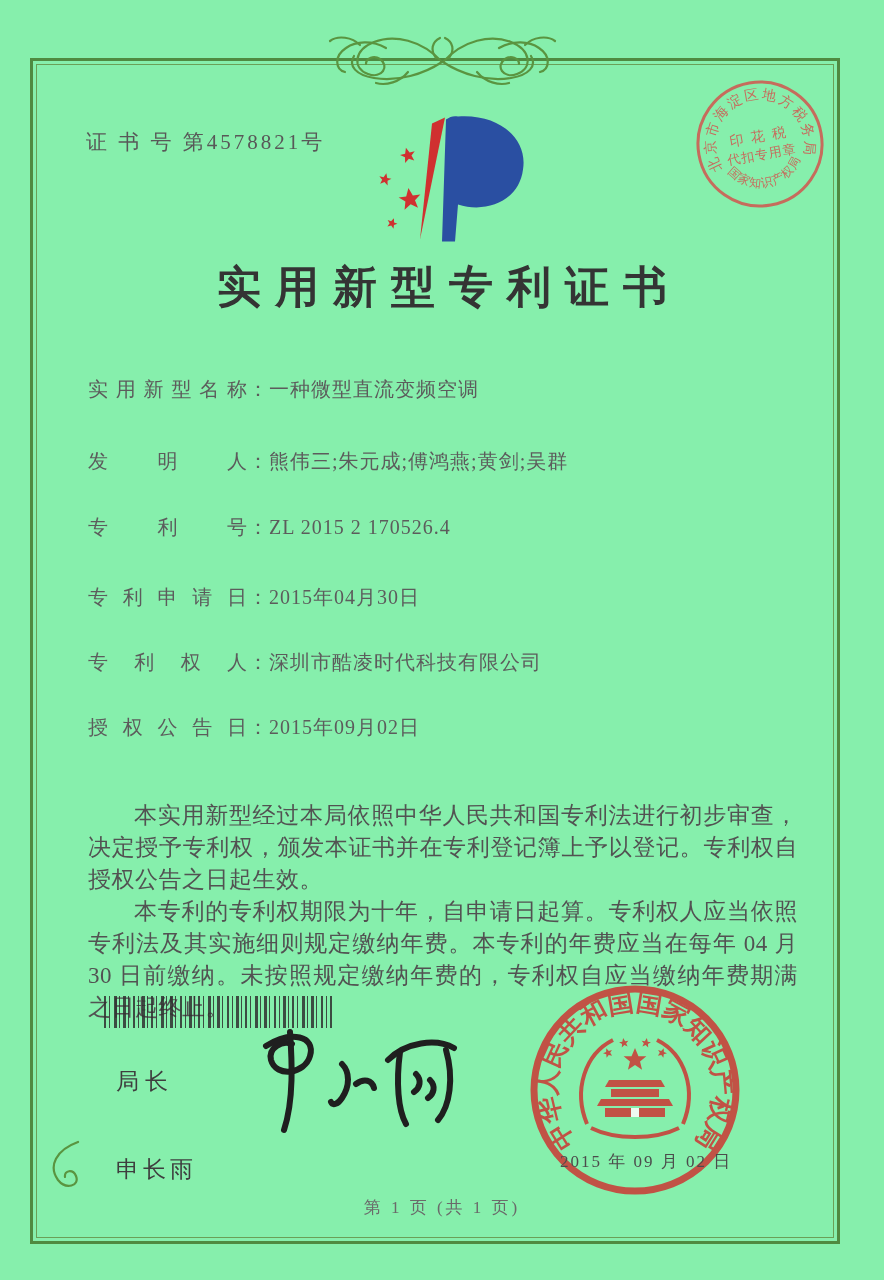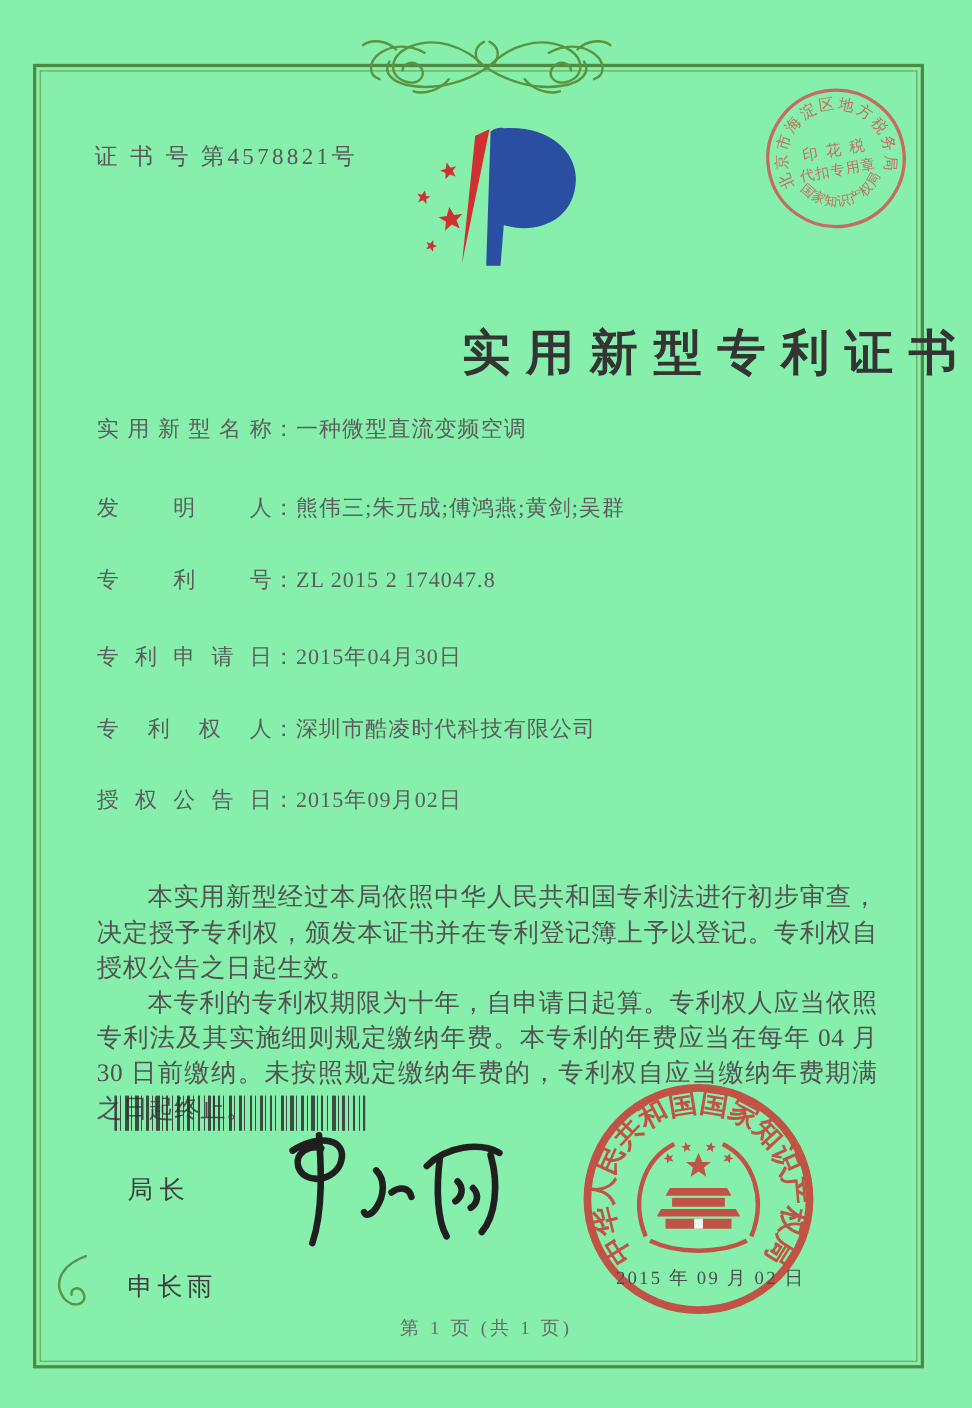--- a/index.html
+++ b/index.html
@@ -14,22 +14,22 @@
   }
   .frame::after{content:"";position:absolute;inset:3px;border:1px solid #6aa057;}
   .ornament{position:absolute;left:290px;top:28px;width:305px;height:64px;}
   .corner-curl{position:absolute;left:40px;top:1136px;width:44px;height:52px;}
 
   .cert-no{position:absolute;left:86px;top:128px;font-size:21px;letter-spacing:3px;color:#585858;}
   .logo{position:absolute;left:348px;top:110px;width:190px;height:138px;}
   .tax-seal{position:absolute;left:692px;top:76px;width:136px;height:136px;opacity:.88;}
 
   .title{
-    position:absolute;top:258px;left:0;width:100%;text-align:right;
-    font-size:44px;font-weight:700;letter-spacing:14px;text-indent:14px;color:#343434;margin-top:33px;
+    position:absolute;top:258px;left:0;width:100%;text-align:center;
+    font-size:44px;font-weight:700;letter-spacing:14px;text-indent:14px;color:#343434;
   }
 
   .field{position:absolute;left:88px;font-size:20px;color:#5c5c5c;letter-spacing:1px;white-space:nowrap;}
   .field .lbl{
     display:inline-block;width:160px;vertical-align:bottom;
     text-align:justify;text-align-last:justify;
   }
   .f0{top:376px;} .f1{top:448px;} .f2{top:514px;}
   .f3{top:584px;} .f4{top:649px;} .f5{top:714px;}
 
@@ -121,21 +121,21 @@
 
   <div class="title">实用新型专利证书</div>
 
   <div class="field f0">
     <span class="lbl">实用新型名称</span><span>：</span><span>一种微型直流变频空调</span>
   </div>
   <div class="field f1">
     <span class="lbl">发明人</span><span>：</span><span>熊伟三;朱元成;傅鸿燕;黄剑;吴群</span>
   </div>
   <div class="field f2">
-    <span class="lbl">专利号</span><span>：</span><span>ZL 2015 2 174047.8</span>
+    <span class="lbl">专利号</span><span>：</span><span>ZL 2015 2 170526.4</span>
   </div>
   <div class="field f3">
     <span class="lbl">专利申请日</span><span>：</span><span>2015年04月30日</span>
   </div>
   <div class="field f4">
     <span class="lbl">专利权人</span><span>：</span><span>深圳市酷凌时代科技有限公司</span>
   </div>
   <div class="field f5">
     <span class="lbl">授权公告日</span><span>：</span><span>2015年09月02日</span>
   </div>

